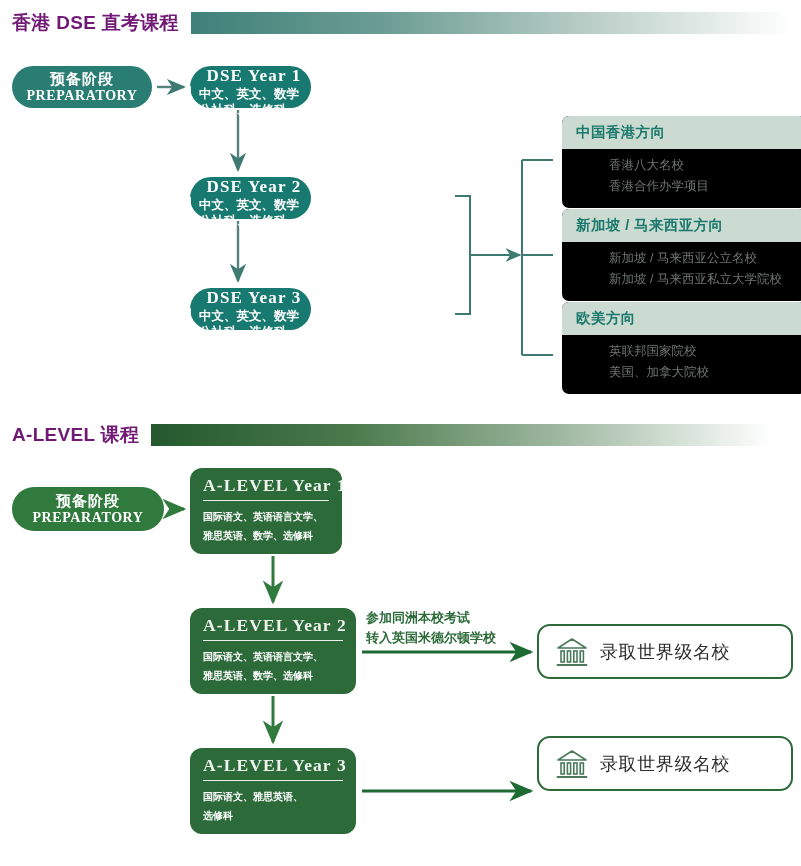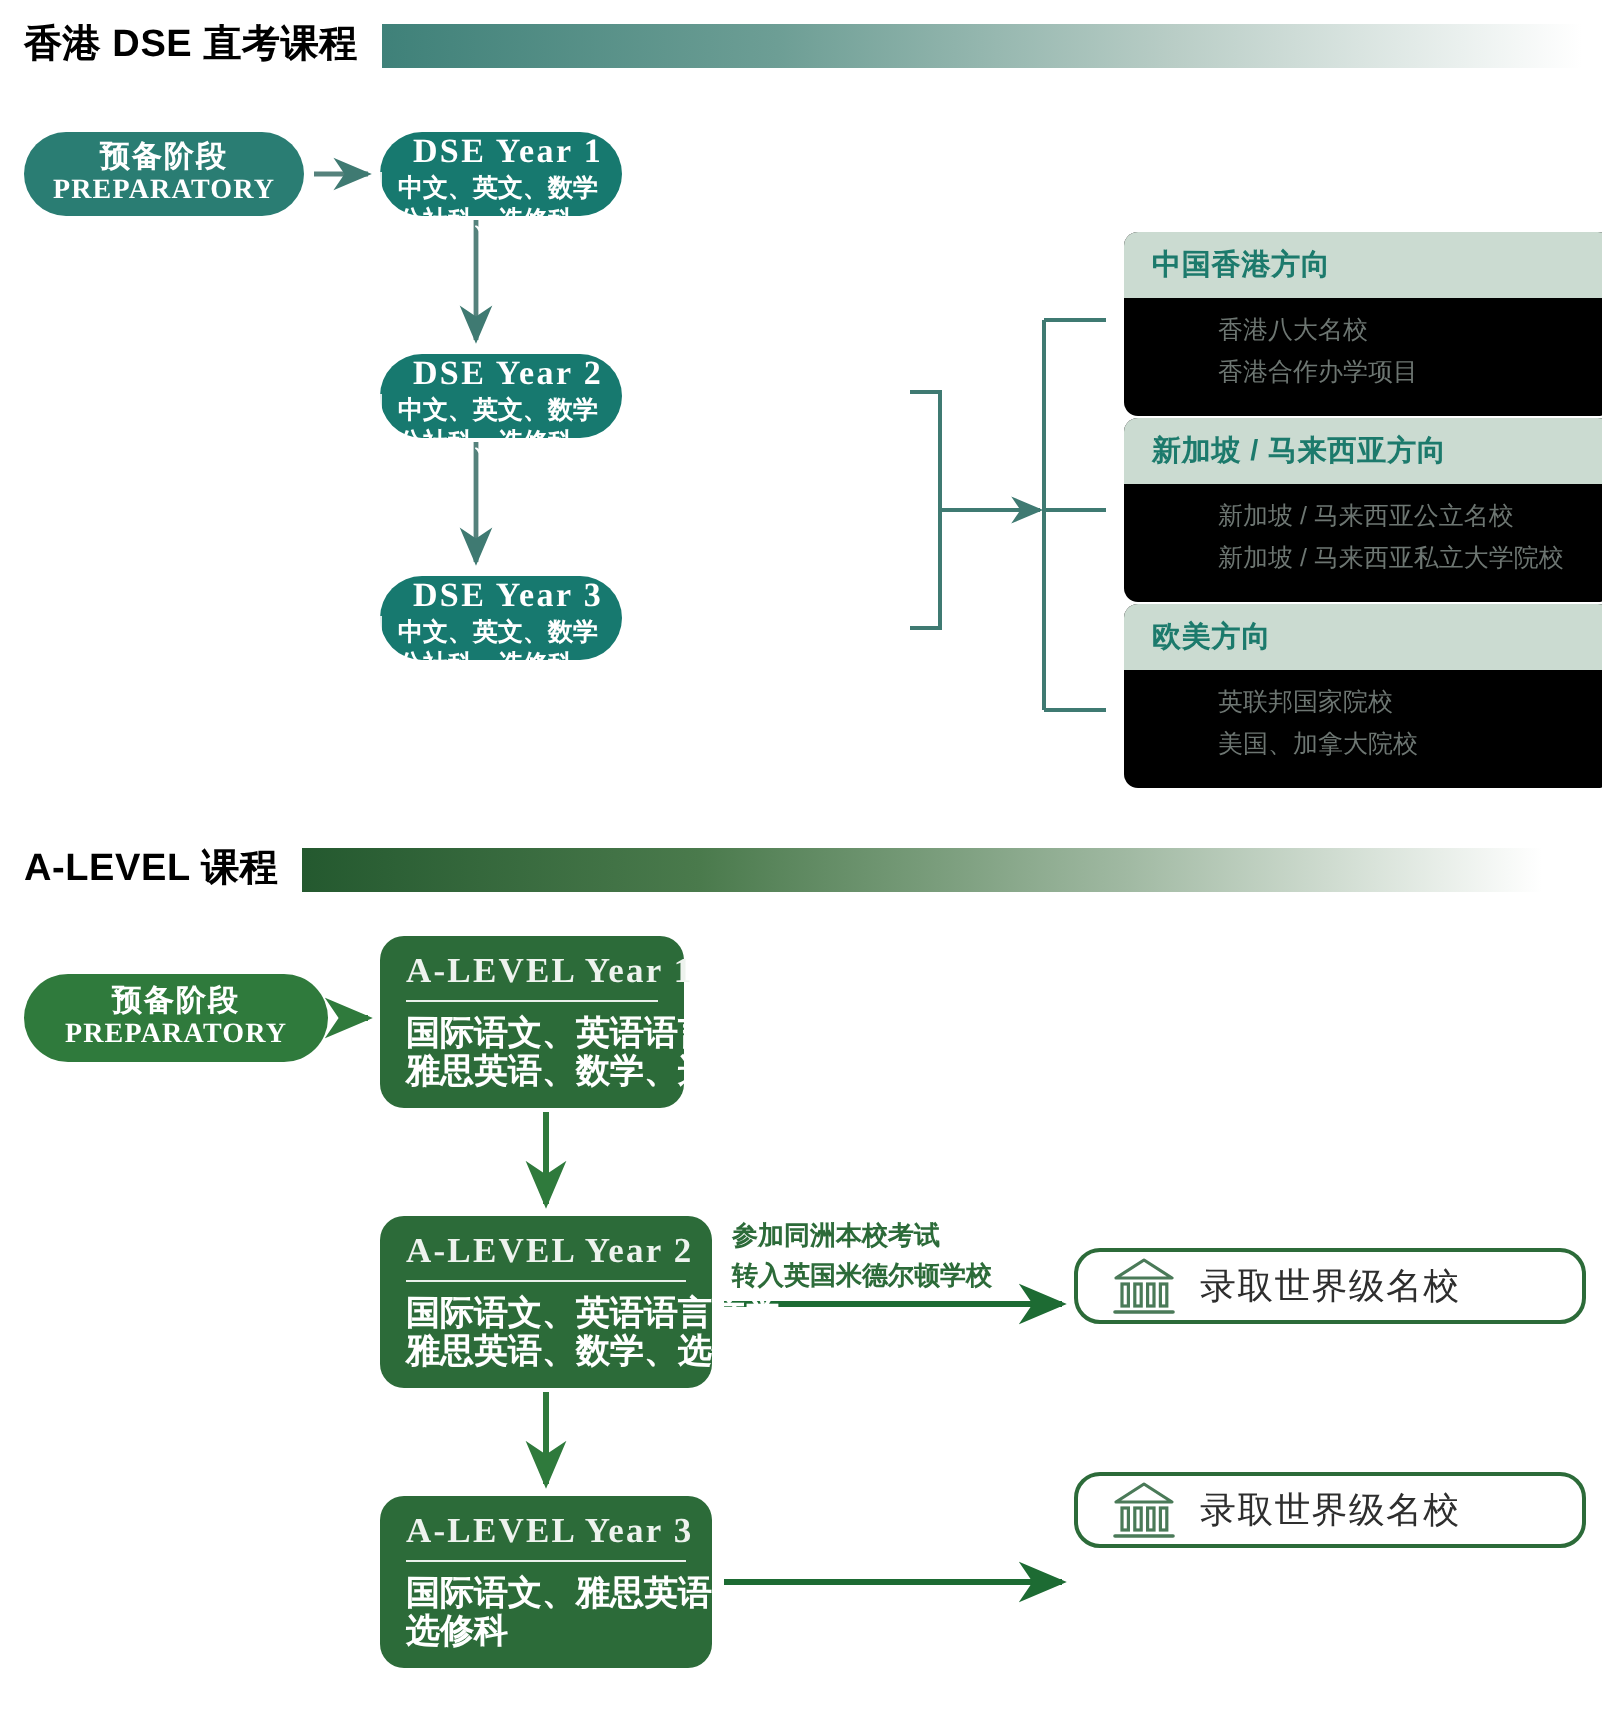--- a/index.html
+++ b/index.html
@@ -19,21 +19,21 @@
   
   .section-header {
     position: absolute;
     display: flex;
     align-items: center;
     height: 26px;
   }
   .section-header .title {
     font-size: 19px;
     font-weight: bold;
-    color: #000000;
+    color: #701a75;
     white-space: nowrap;
     letter-spacing: 0.3px;
     line-height: 26px;
   }
   .section-header .bar {
     height: 22px;
     margin-left: 12px;
   }
   #dse-header { left: 12px; top: 10px; }
   #dse-header .bar {
@@ -154,35 +154,35 @@
     font-size: 17.5px;
     font-weight: bold;
     letter-spacing: 1.1px;
     padding-bottom: 4px;
     border-bottom: 1px solid rgba(255,255,255,0.9);
     white-space: nowrap;
     color: #eef3ee;
   }
   .al-node .subj {
     padding-top: 6px;
-    font-size: 17px;
+    font-size: 10px;
     font-weight: bold;
     line-height: 19px;
     white-space: nowrap;
   }
   #al-y1 { left: 190px; top: 468px; width: 152px; }
   #al-y2 { left: 190px; top: 608px; width: 166px; }
   #al-y3 { left: 190px; top: 748px; width: 166px; }
 
   
   .outcome {
     position: absolute;
     left: 537px;
     width: 256px;
-    height: 38px;
+    height: 55px;
     border: 2px solid #2c6b39;
     border-radius: 13px;
     background: #ffffff;
     display: flex;
     align-items: center;
     box-sizing: border-box;
     padding-left: 16px;
   }
   .outcome .oc-label {
     font-size: 18px;

